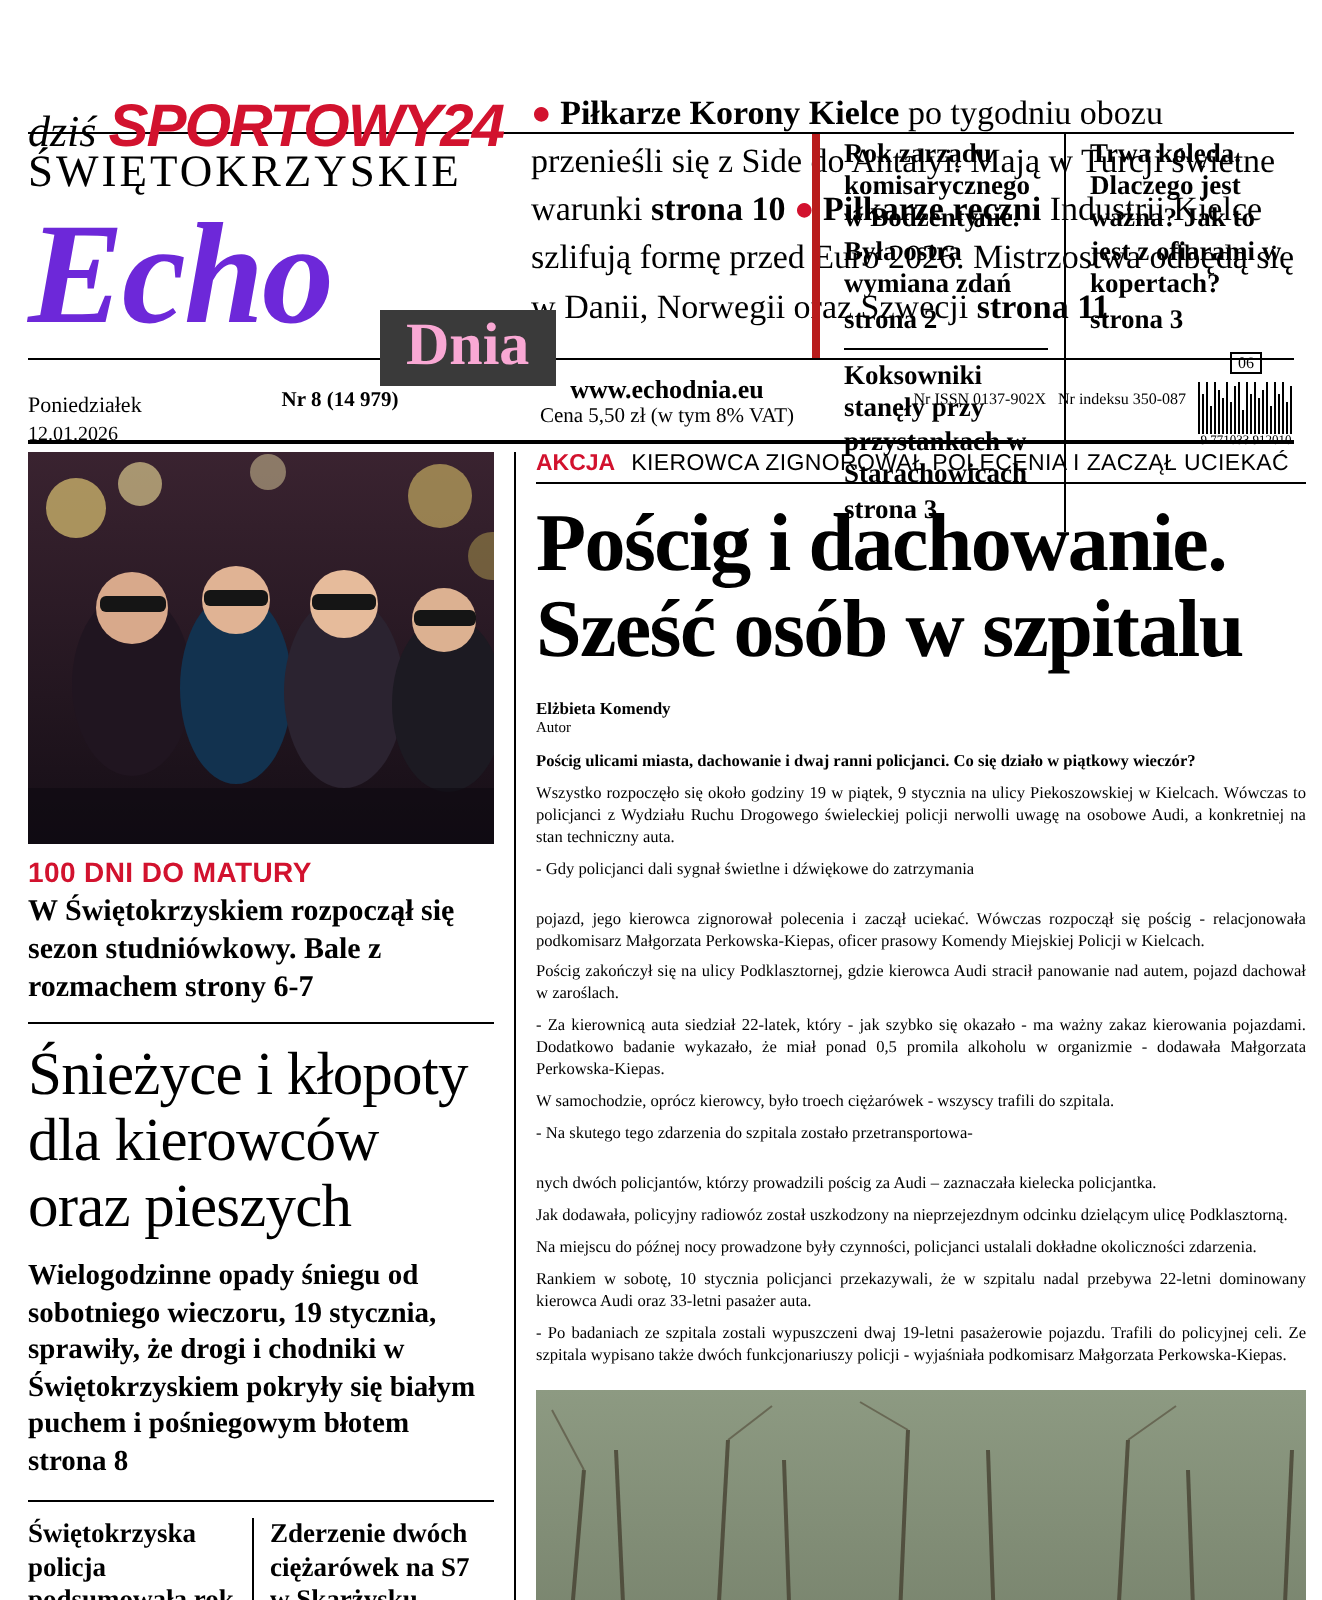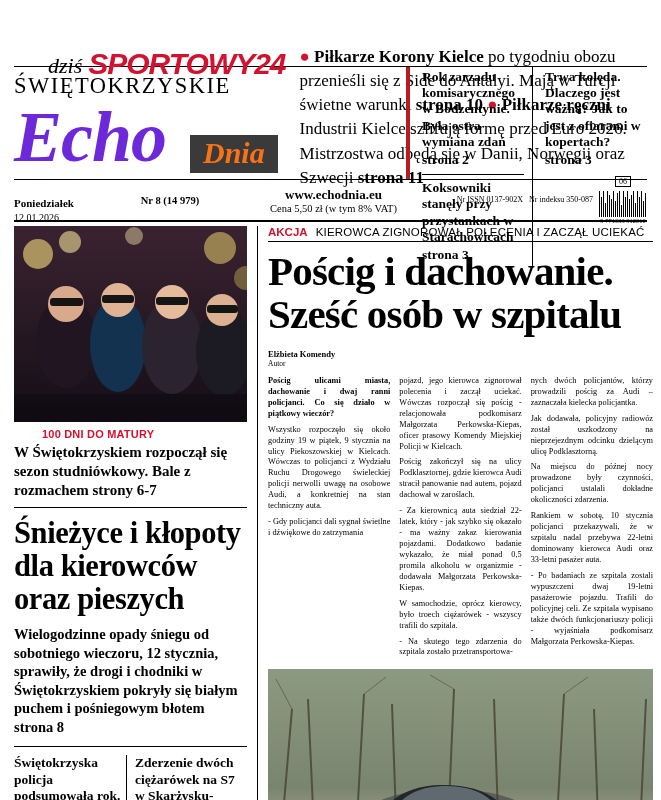--- a/index.html
+++ b/index.html
@@ -6,95 +6,95 @@
   html, body {
     width: 661px; height: 800px;
     background: #ffffff;
     font-family: "Liberation Serif", serif;
     color: #000;
     overflow: hidden;
   }
   .page { position: relative; width: 661px; height: 800px; padding: 0 14px; }
 
   
-  .topstrip { display: flex; align-items: flex-start; padding-top: 44px; height: 66px; margin-left: 34px; }
+  .topstrip { display: flex; align-items: flex-start; padding-top: 44px; height: 66px; }
   .dzis { font-family: "Liberation Serif", serif; font-style: italic; font-size: 22px; padding-right: 6px; padding-top: 9px; }
   .sportowy { font-family: "Liberation Sans", sans-serif; font-weight: bold; font-style: italic;
               font-size: 30px; color: #d2122e; letter-spacing: -1px; padding-top: 3px; }
   .topnews { flex: 1; padding-left: 14px; font-size: 17px; line-height: 1.42; padding-top: 1px; }
   .bullet { color: #d2122e; font-weight: bold; }
   .b { font-weight: bold; }
 
   
   .rule-thin { border-top: 1px solid #000; }
   .rule-thick { border-top: 2.5px solid #000; }
 
   
   .masthead { display: flex; height: 112px; }
   .mast-left { width: 392px; position: relative; }
   .swieto { font-family: "Liberation Serif", serif; font-size: 22.5px; letter-spacing: 1.5px; padding-top: 6px; }
   .echo-wrap { position: relative; height: 74px; }
   .echo { font-family: "Liberation Serif", serif; font-style: italic; font-weight: bold;
           font-size: 72px; color: #6d28d9; line-height: 76px; letter-spacing: -1px; }
-  .dnia { position: absolute; left: 176px; top: 36px; background: #3a3a3a; color: #f97316;
-          font-family: "Liberation Serif", serif; font-style: italic; font-weight: bold;
+  .dnia { position: absolute; left: 176px; top: 56px; background: #3a3a3a; color: #f9a8d4;
+          font-family: "Liberation Serif", serif; font-weight: bold;
           font-size: 30px; padding: 1px 13px 3px 13px; }
   .mast-right { flex: 1; padding-left: 12px; border-left: 4px solid #b91c1c; }
   .mr-block { padding: 2px 0 3px 0; font-size: 13.5px; line-height: 1.2; }
   .mr-block .hl { font-weight: bold; font-size: 13.5px; }
   .mr-block .strona { font-weight: bold; display: block; margin-top: 2px; }
   .mr-sep { border-top: 1px solid #000; margin: 3px 0; }
   .mr-cols { display: flex; }
   .mr-col { flex: 1; }
   .mr-col.first { padding-right: 8px; border-right: 1px solid #000; }
   .mr-col.second { padding-left: 12px; }
 
   
   .infobar { display: flex; align-items: center; height: 40px; font-size: 10px; }
   .ib-left { width: 96px; line-height: 1.35; font-family: "Liberation Serif", serif; }
-  .ib-left .day { font-weight: bold; font-size: 11px; margin-top: 20px; }
+  .ib-left .day { font-weight: normal; font-size: 11px; margin-top: 20px; }
   .ib-mid { width: 120px; text-align: center; font-weight: bold; font-size: 10.5px; }
   .ib-price { flex: 1; text-align: center; font-size: 10.5px; }
   .ib-url { text-align: center; font-weight: bold; font-size: 13px; }
   .ib-right { width: 210px; text-align: right; font-size: 8px; display: flex; justify-content: flex-end; align-items: center; gap: 6px; }
   .issn { line-height: 1.4; text-align: left; }
   .barcode { display: flex; align-items: flex-end; height: 30px; }
   .barcode span { display: inline-block; width: 1px; background: #000; margin-right: 1px; }
 
   
   .body { display: flex; margin-top: 4px; }
   .col-left { width: 243px; padding-right: 10px; }
   .col-right { flex: 1; padding-left: 10px; border-left: 1px solid #000; }
 
   
   .photo-party { width: 100%; height: 196px; position: relative; overflow: hidden;
                  background: linear-gradient(160deg,#2a1c2e 0%,#4a2e3a 40%,#1d1420 100%); }
-  .kicker-red { color: #d2122e; font-weight: bold; font-size: 11px; font-family: "Liberation Sans", sans-serif;
-                margin-top: 6px; letter-spacing: .2px; margin-left: 28px;}
+  .kicker-red { color: #d2122e; font-weight: bold; font-size: 14px; font-family: "Liberation Sans", sans-serif;
+                margin-top: 6px; letter-spacing: .2px;}
   .lead-sub { font-size: 15px; font-weight: bold; line-height: 1.25; margin-top: 3px; }
   .lead-sub .pages { white-space: nowrap; }
 
-  .hl-big { font-family: "Liberation Serif", serif; font-weight: bold; font-size: 30.5px;
+  .hl-big { font-family: "Liberation Serif", serif; font-weight: normal; font-size: 30.5px;
             line-height: 1.07; margin-top: 9px; letter-spacing: -.4px; }
   .deck { font-size: 14.5px; line-height: 1.28; margin-top: 10px; font-weight: bold; }
 
   .three { display: flex; margin-top: 8px; }
   .three .c { flex: 1; font-size: 13.5px; line-height: 1.2; font-weight: bold; }
   .three .c.mid { padding-left: 8px; border-left: 1px solid #000; }
 
   
   .akcja-row { display: flex; align-items: flex-end; gap: 8px; }
   .akcja { color: #d2122e; font-weight: bold; font-family: "Liberation Sans", sans-serif; font-size: 11.5px; }
   .akcja-text { font-family: "Liberation Sans", sans-serif; font-size: 11.5px; letter-spacing: .2px; }
   .main-hl { font-family: "Liberation Serif", serif; font-weight: bold; font-size: 41px;
              line-height: 1.06; margin-top: 8px; letter-spacing: -.8px; }
   .byline { font-size: 8.5px; font-weight: bold; margin-top: 12px; }
   .byline .role { font-weight: normal; font-size: 7.5px; display: block; }
 
-  .artcols { display: flex; margin-top: 8px; gap: 9px; font-size: 8.3px; line-height: 1.32; text-align: justify; }
+  .artcols { display: flex; margin-top: 8px; gap: 9px; font-size: 8.3px; line-height: 1.32; text-align: justify; flex-direction: column; }
   .artcols .ac { flex: 1; }
   .artcols p { margin-bottom: 5px; }
   .artcols p.lead { font-weight: bold; }
 
   .photo-crash { margin-top: 6px; width: 100%; height: 205px; position: relative; overflow: hidden;
                  background: linear-gradient(180deg,#7e8b77 0%,#5d6a55 35%,#8e9483 70%,#b9bcae 100%); }
 </style>
 </head>
 <body>
 
@@ -232,21 +232,21 @@
       </div>
       <div class="kicker-red">100 DNI DO MATURY</div>
       <div class="lead-sub">
         <span>W Świętokrzyskiem rozpoczął się sezon studniówkowy. Bale z rozmachem </span><span class="pages">strony 6-7</span>
       </div>
 
       <div class="rule-thin" style="margin-top:8px"></div>
 
       <div class="hl-big">Śnieżyce i kłopoty dla kierowców oraz pieszych</div>
       <div class="deck">
-        <span>Wielogodzinne opady śniegu od sobotniego wieczoru, 12 stycznia, sprawiły, że drogi i chodniki w Świętokrzyskiem pokryły się białym puchem i pośniegowym błotem </span><span style="font-weight:bold">strona 8</span>
+        <span>Wielogodzinne opady śniegu od sobotniego wieczoru, 19 stycznia, sprawiły, że drogi i chodniki w Świętokrzyskiem pokryły się białym puchem i pośniegowym błotem </span><span style="font-weight:bold">strona 8</span>
       </div>
 
       <div class="rule-thin" style="margin-top:10px"></div>
 
       <div class="three">
         <div class="c">
           <span>Świętokrzyska policja podsumowała rok. Tyle samo ofiar śmiertelnych, znacznie mniej utonięć </span>
         </div>
         <div class="c mid">
           <span>Zderzenie dwóch ciężarówek na S7 w Skarżysku-Kamiennej. Ranni kierowcy, były też poważne utrudnienia </span>

